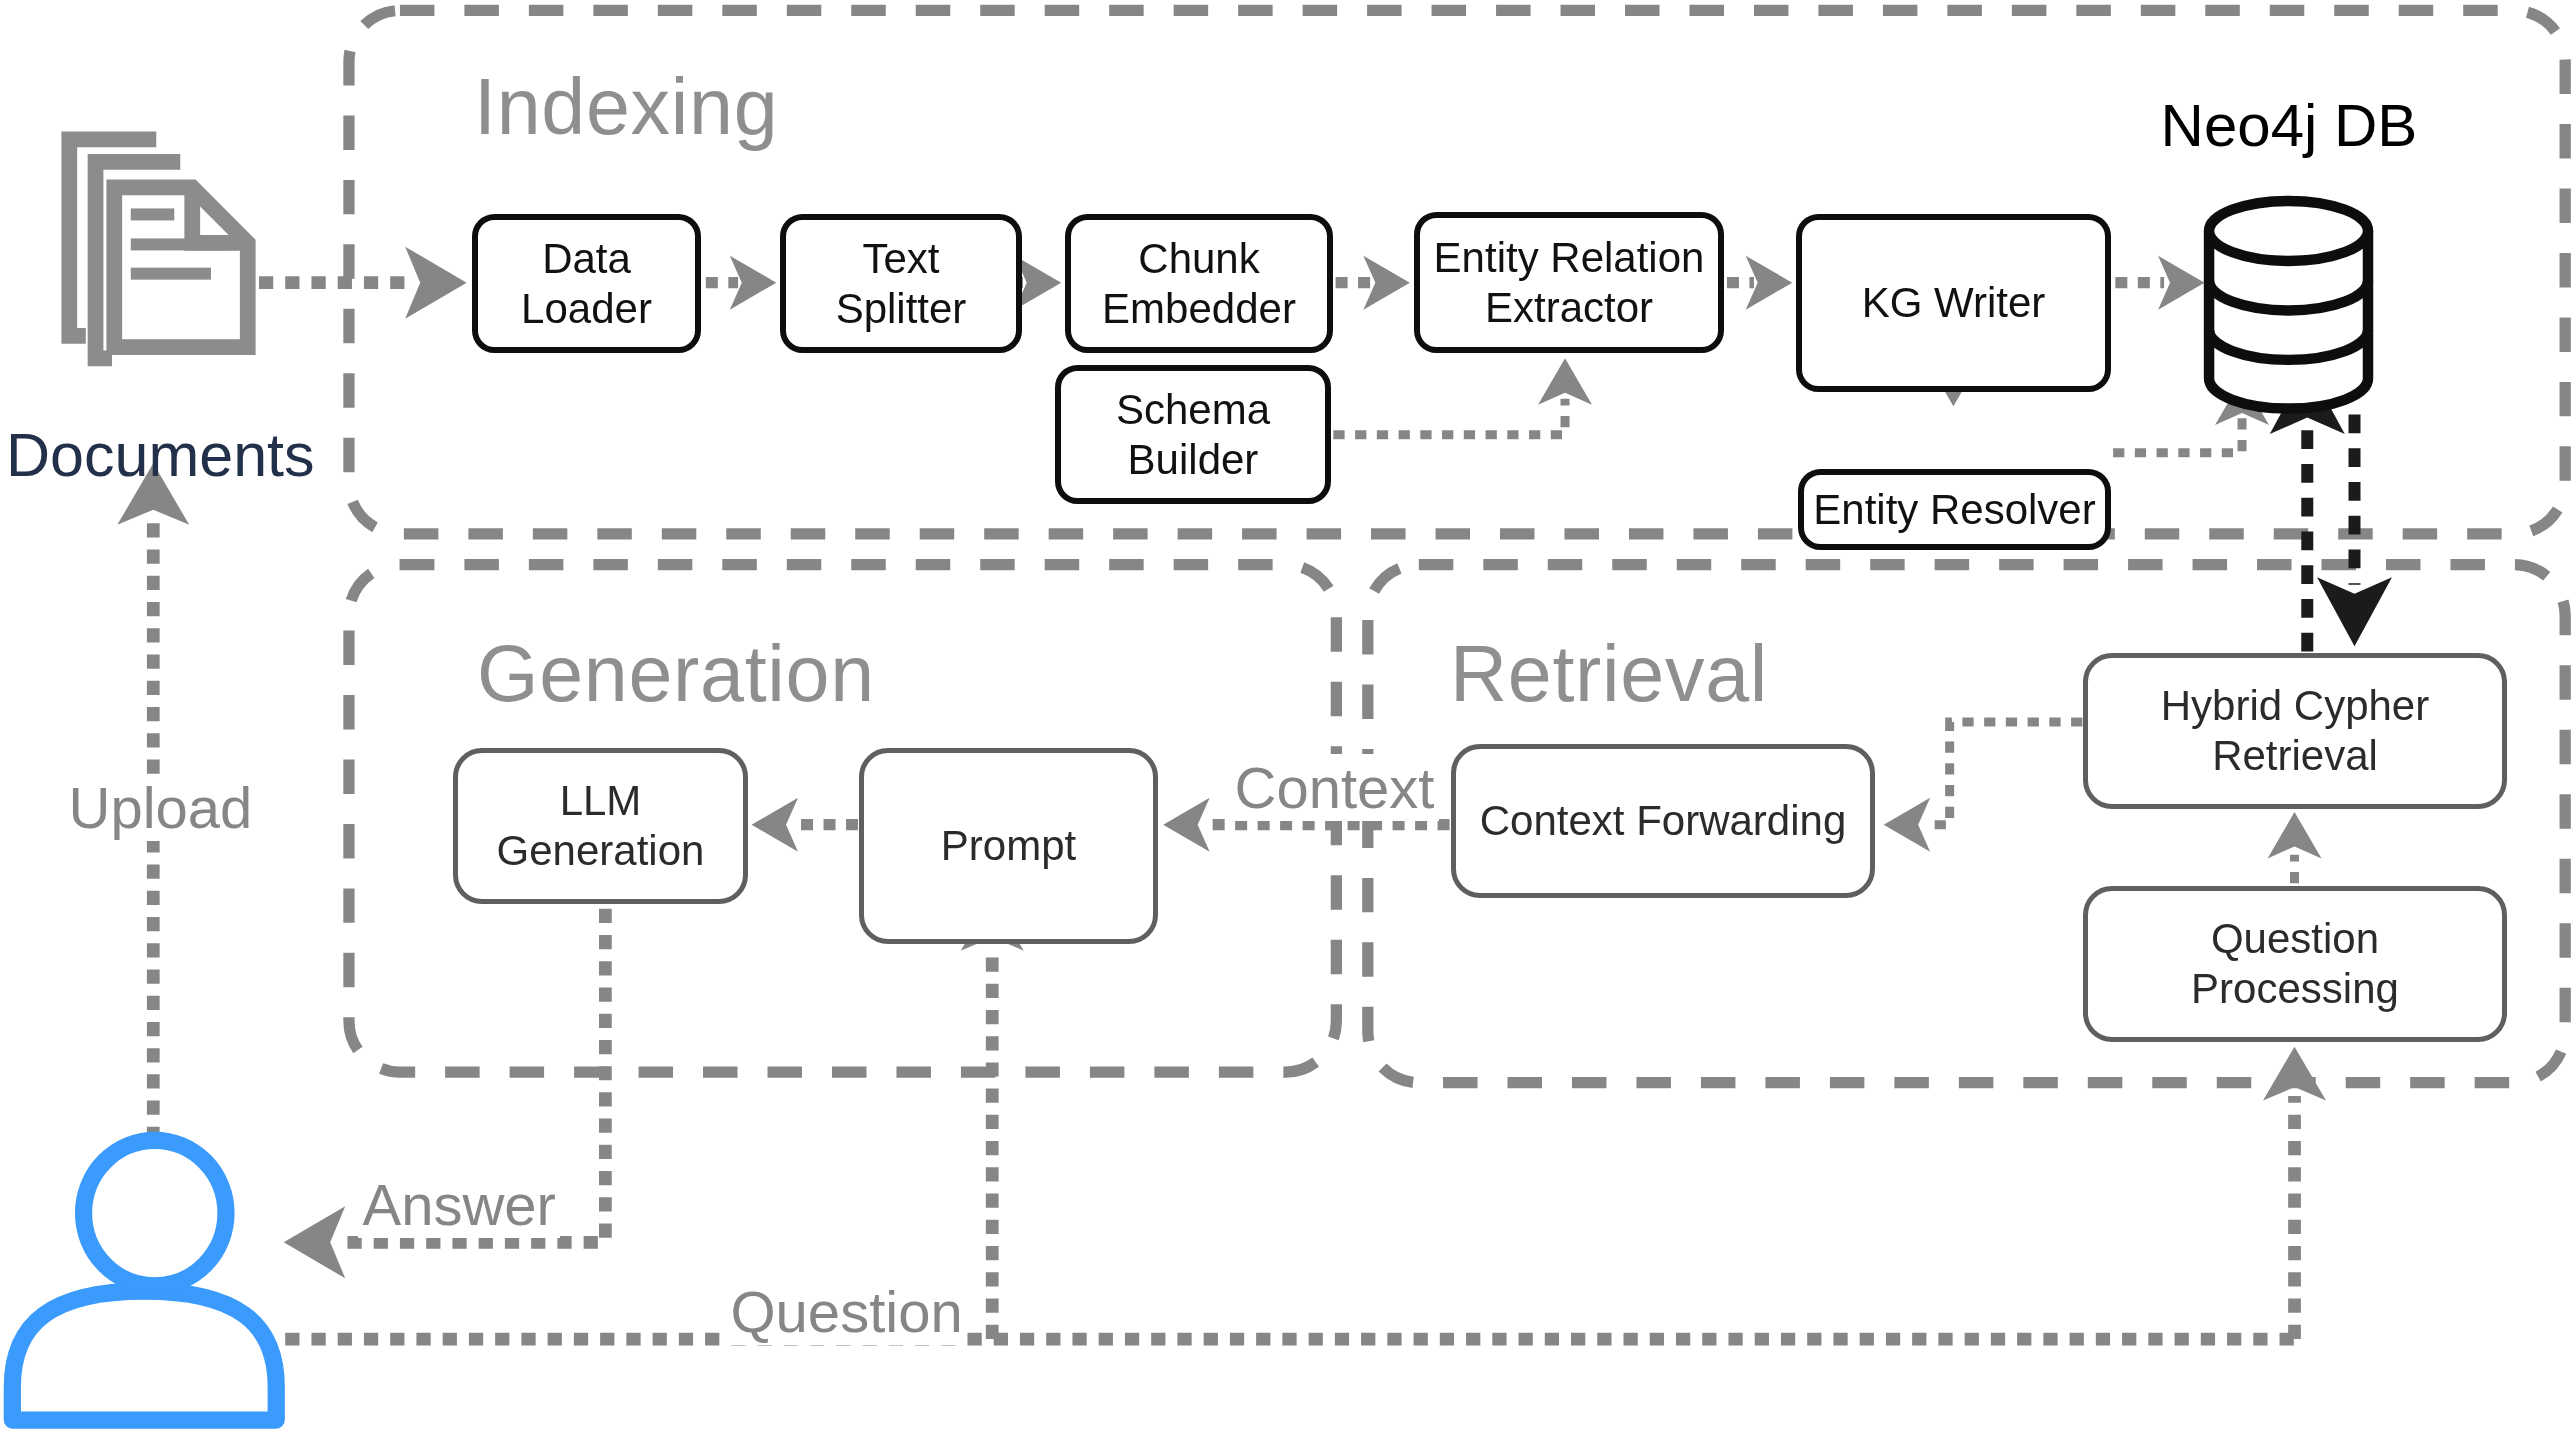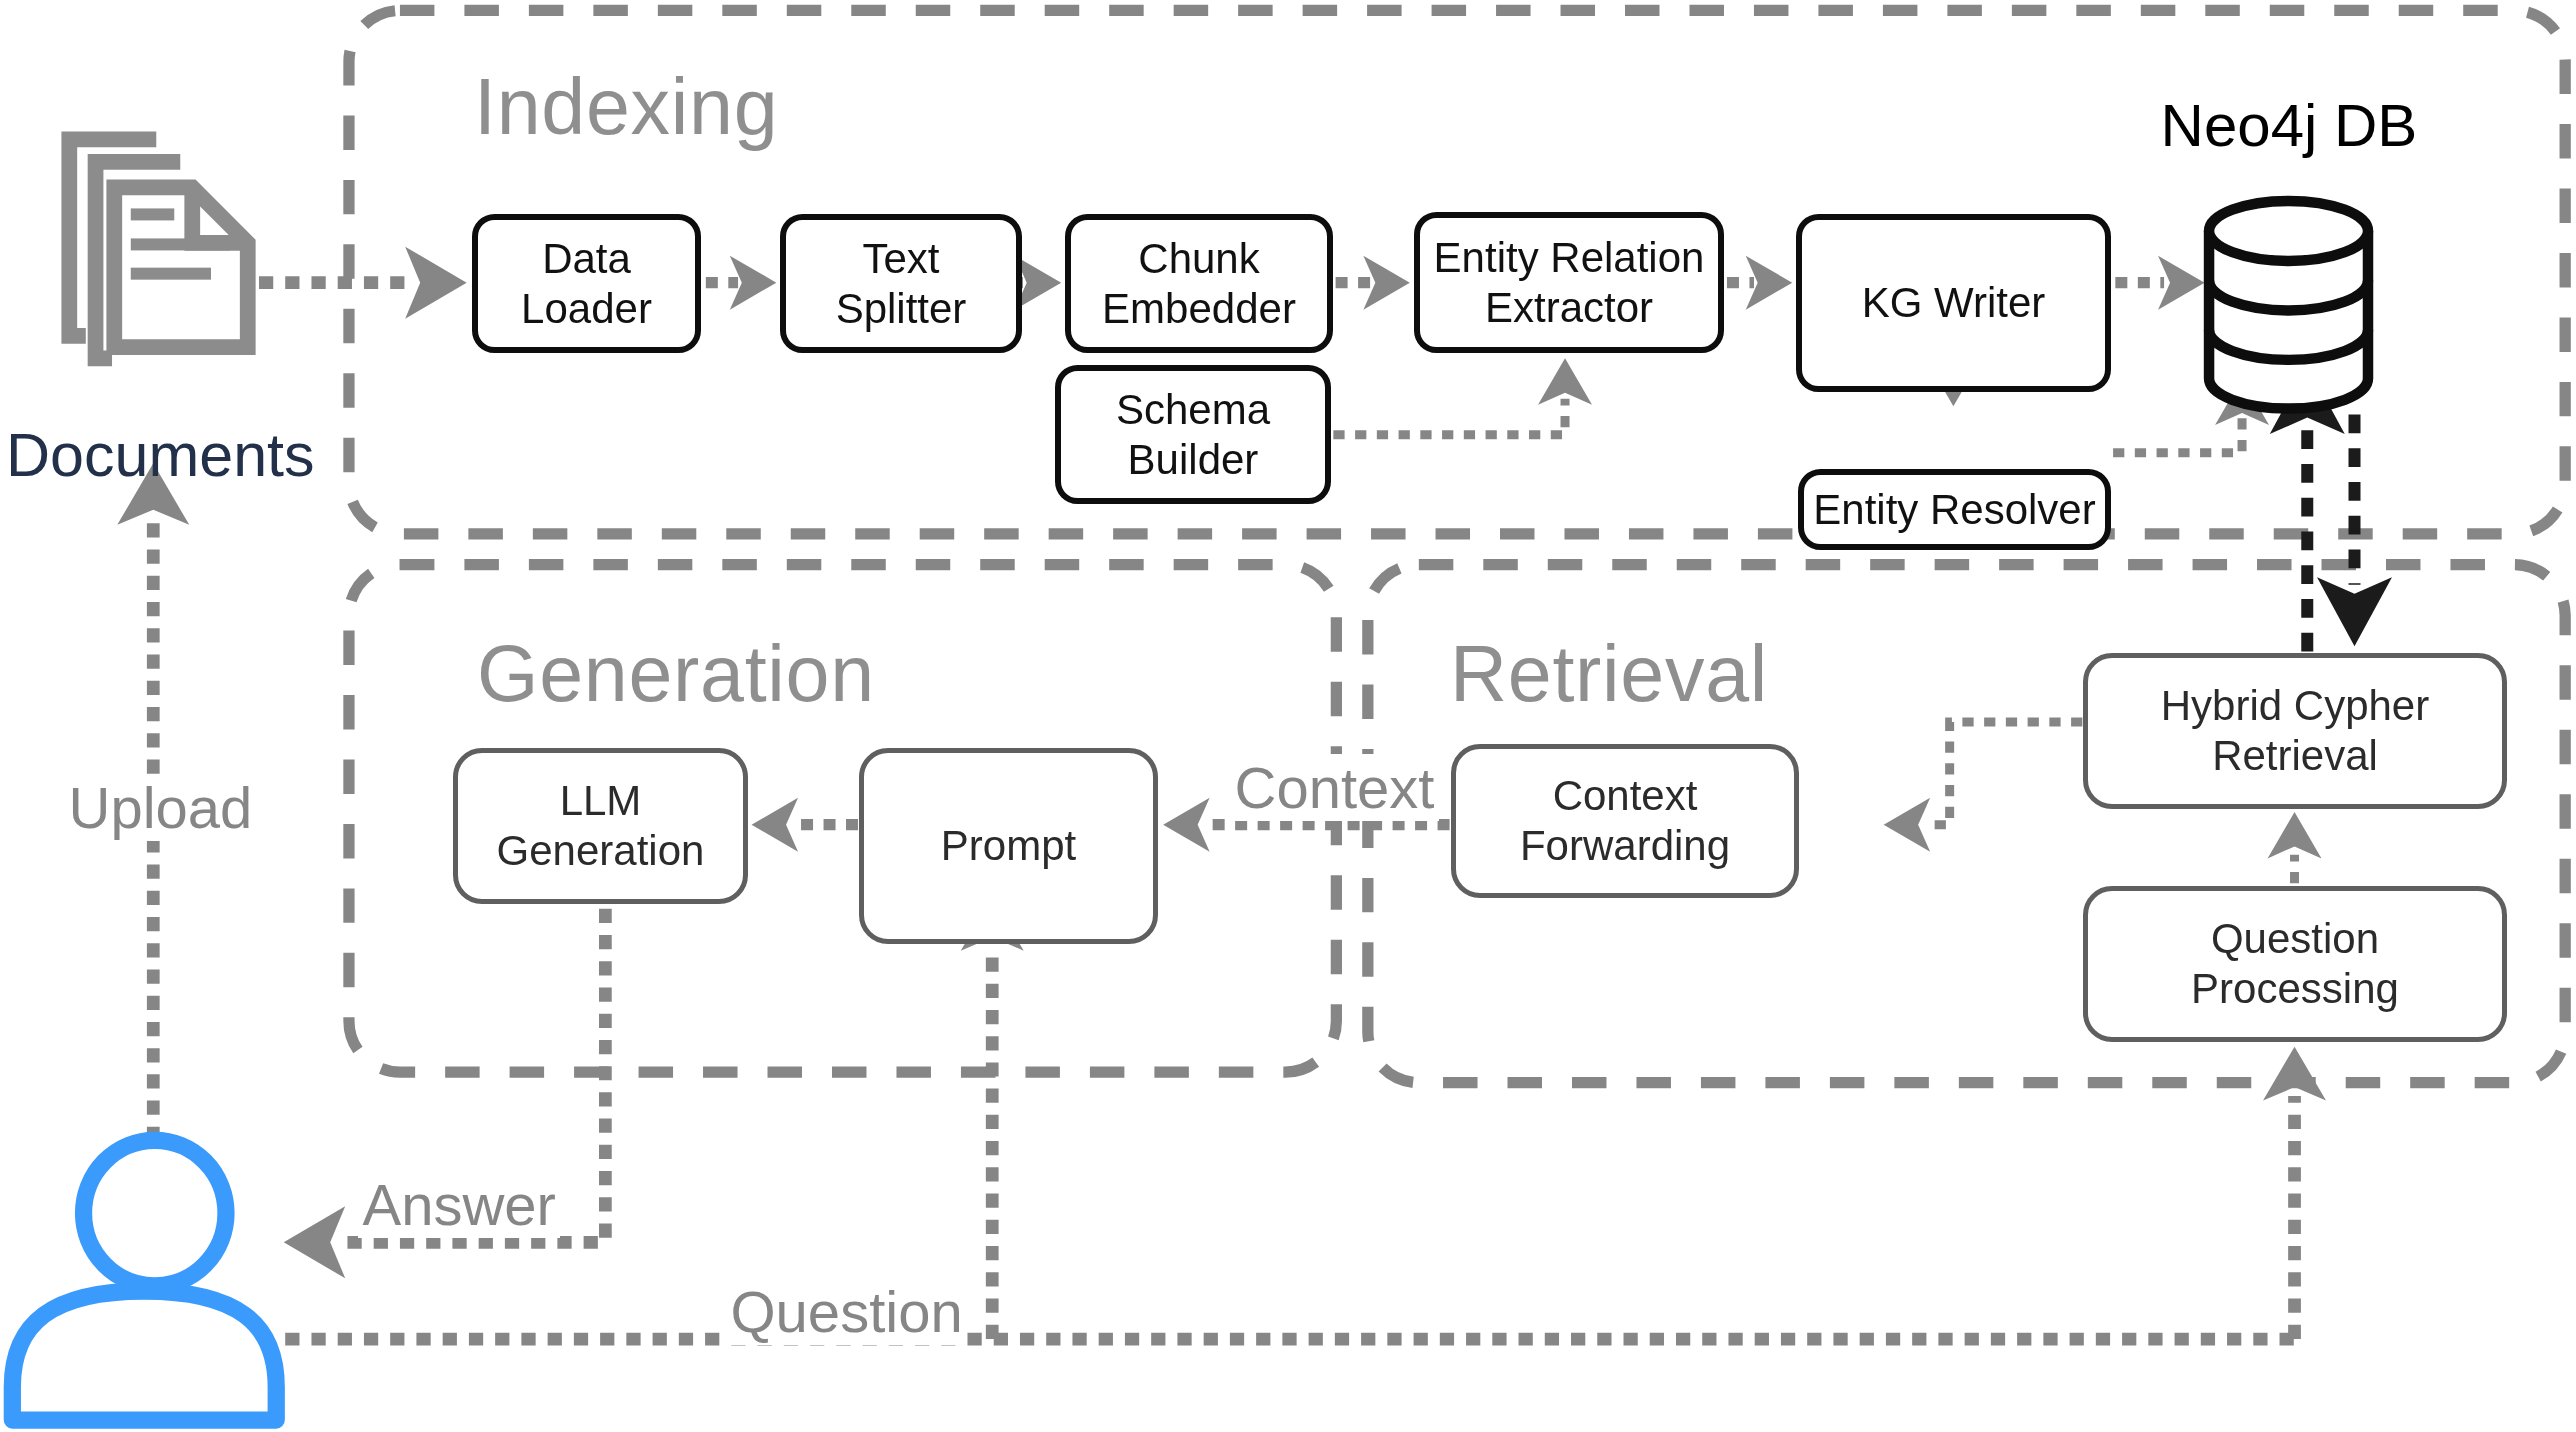--- a/index.html
+++ b/index.html
@@ -175,21 +175,21 @@
 Extractor</div>
   <div class="node ix" style="left:1796px;top:214px;width:315px;height:178px;">KG Writer</div>
   <div class="node ix" style="left:1055px;top:365px;width:276px;height:139px;">Schema
 Builder</div>
   <div class="node ix" style="left:1798px;top:434px;width:313px;height:81px;border-width:6px;margin-top:35px;">Entity Resolver</div>
 
   <div class="node gr" style="left:453px;top:748px;width:295px;height:156px;">LLM
 Generation</div>
   <div class="node gr" style="left:859px;top:748px;width:299px;height:196px;">Prompt</div>
 
-  <div class="node gr" style="left:1451px;top:744px;width:348px;height:154px;">Context Forwarding</div>
+  <div class="node gr" style="left:1451px;top:744px;width:424px;height:154px;">Context Forwarding</div>
   <div class="node gr" style="left:2083px;top:653px;width:424px;height:156px;">Hybrid Cypher
 Retrieval</div>
   <div class="node gr" style="left:2083px;top:886px;width:424px;height:156px;">Question
 Processing</div>
 
   <div class="documents-label">Documents</div>
   <div class="db-label">Neo4j DB</div>
 
   <div class="free-label" style="left:64px;top:774px;">Upload</div>
   <div class="free-label" style="left:358px;top:1171px;">Answer</div>

